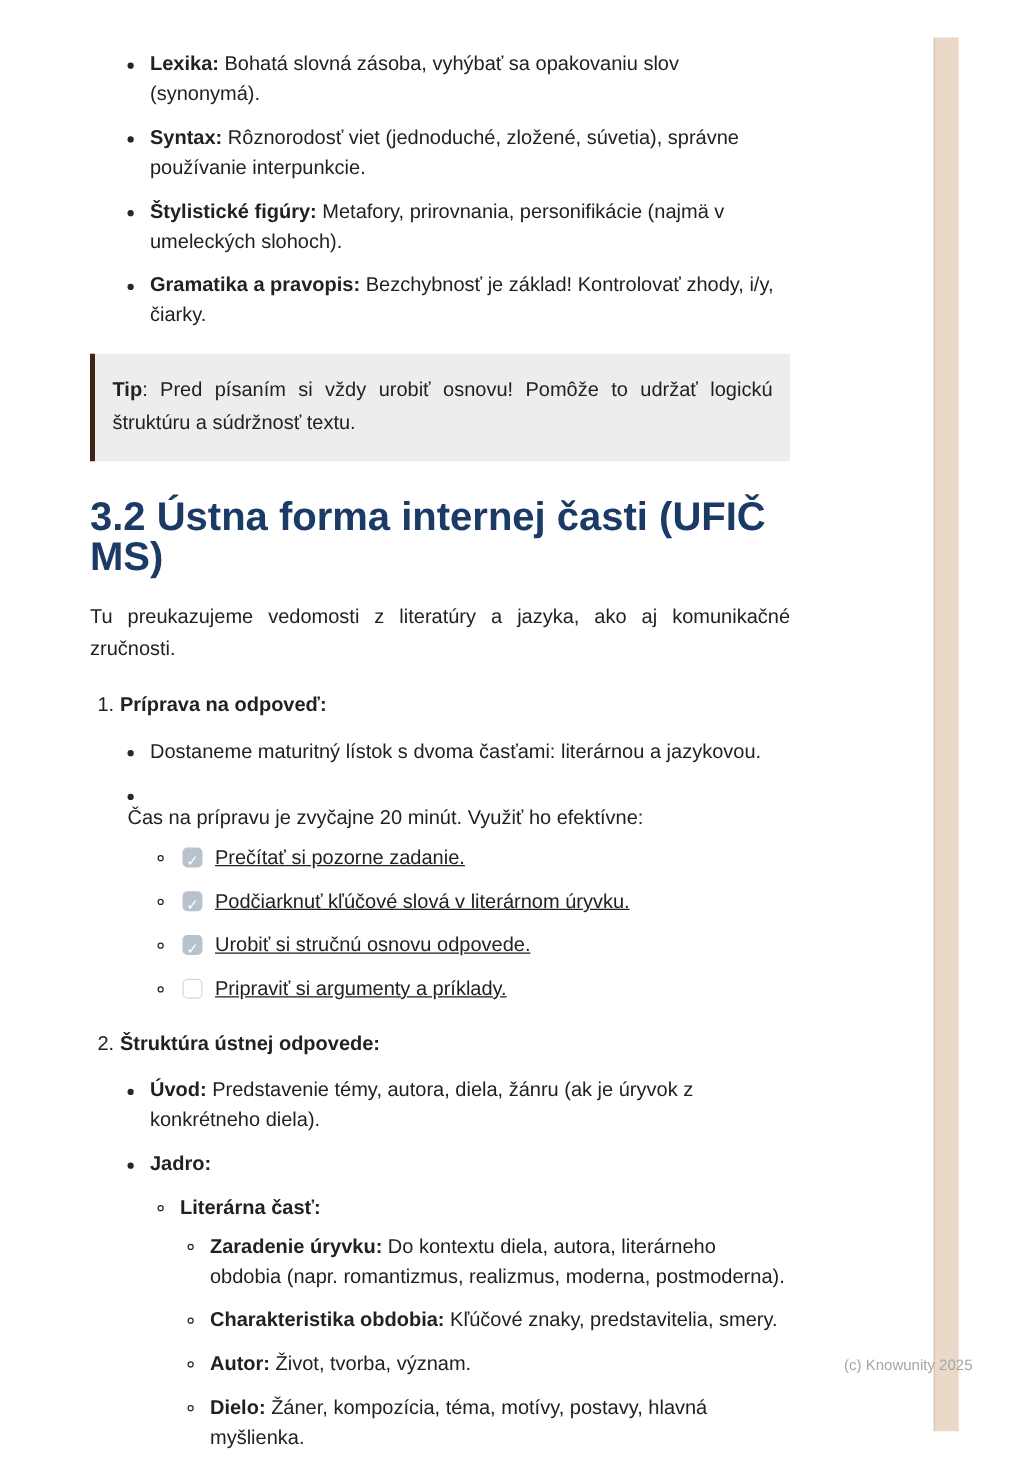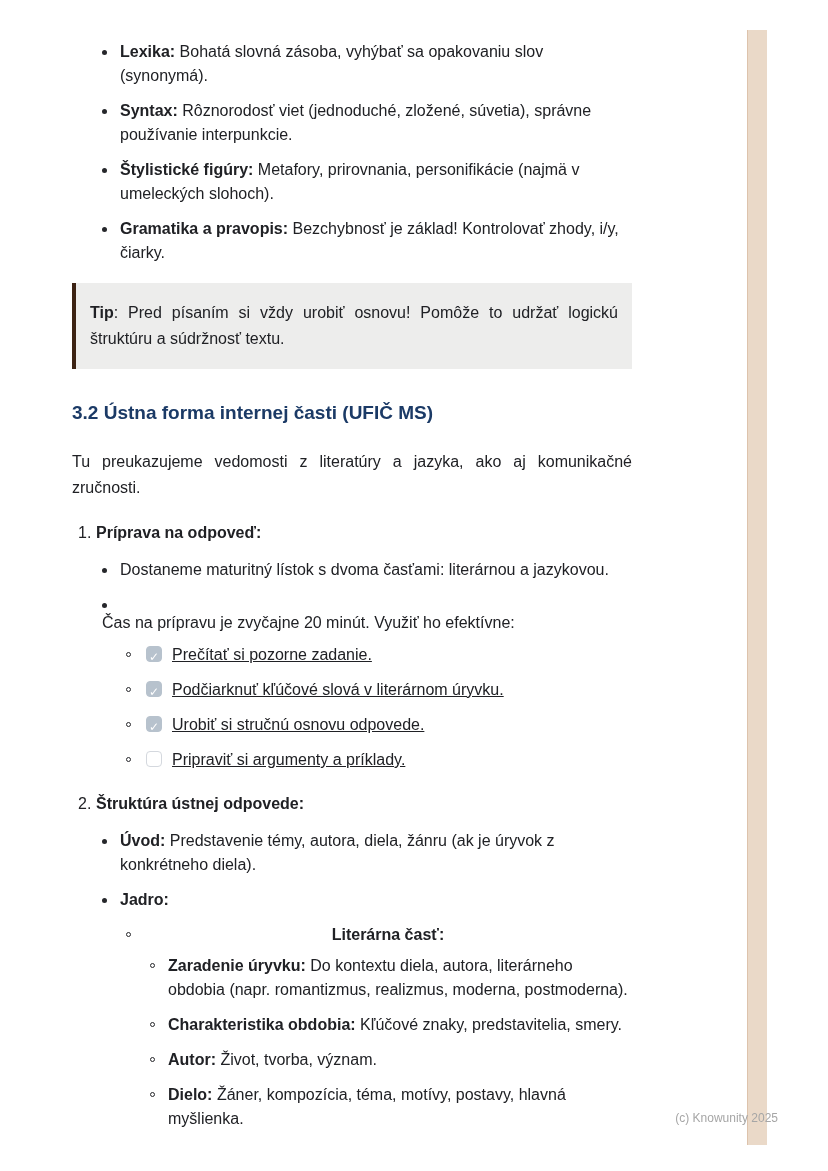--- a/index.html
+++ b/index.html
@@ -58,36 +58,36 @@
     margin-top:18px;
     background:var(--tip_bg);
     border-left:4px solid var(--tip_border);
     padding:17px 14px;
     line-height:26px;
     text-align:justify;
   }
   h2.section{
     margin-top:28px;
     margin-bottom:20px;
-    font-size:19px;
+    font-size:32px;
     line-height:32px;
     color:var(--heading);
     font-weight:700;
   }
   .intro{
     line-height:26px;
     text-align:justify;
     margin-bottom:20px;
   }
   .num-title{margin-bottom:13px;margin-top:4px;}
   .gap-before{margin-top:20px;}
   .checklist-block{margin-top:2px;text-decoration:underline;}
   .footer{
     position:absolute;
-    right:50px;bottom:46px;
+    right:50px;bottom:72px;
     font-size:12px;
     color:var(--muted);
   }
   .strip{
     position:absolute;
     top:30px;bottom:26px;
     left:747px;width:20px;
     background:var(--strip);
     border-left:1px solid #ddc3ac;
   }
@@ -195,21 +195,21 @@
         </span>
       <div class="txt"><span class="b">Úvod:</span> <span>Predstavenie témy, autora, diela, žánru (ak je úryvok z konkrétneho diela).</span></div>
     </div>
     <div class="row p-bullet" style="">
       <span class="mk">
           <span class="dot"></span>
         </span>
       <div class="txt b">Jadro:</div>
     </div>
 
-    <div class="row p-sub1" style="margin-bottom:7px;text-align:center;">
+    <div class="row p-sub1" style="margin-bottom:7px;">
       <span class="mk">
           <span class="ring"></span>
         </span>
       <div class="txt b">Literárna časť:</div>
     </div>
 
     <div class="row p-sub2">
       <span class="mk">
           <span class="ring"></span>
         </span>

